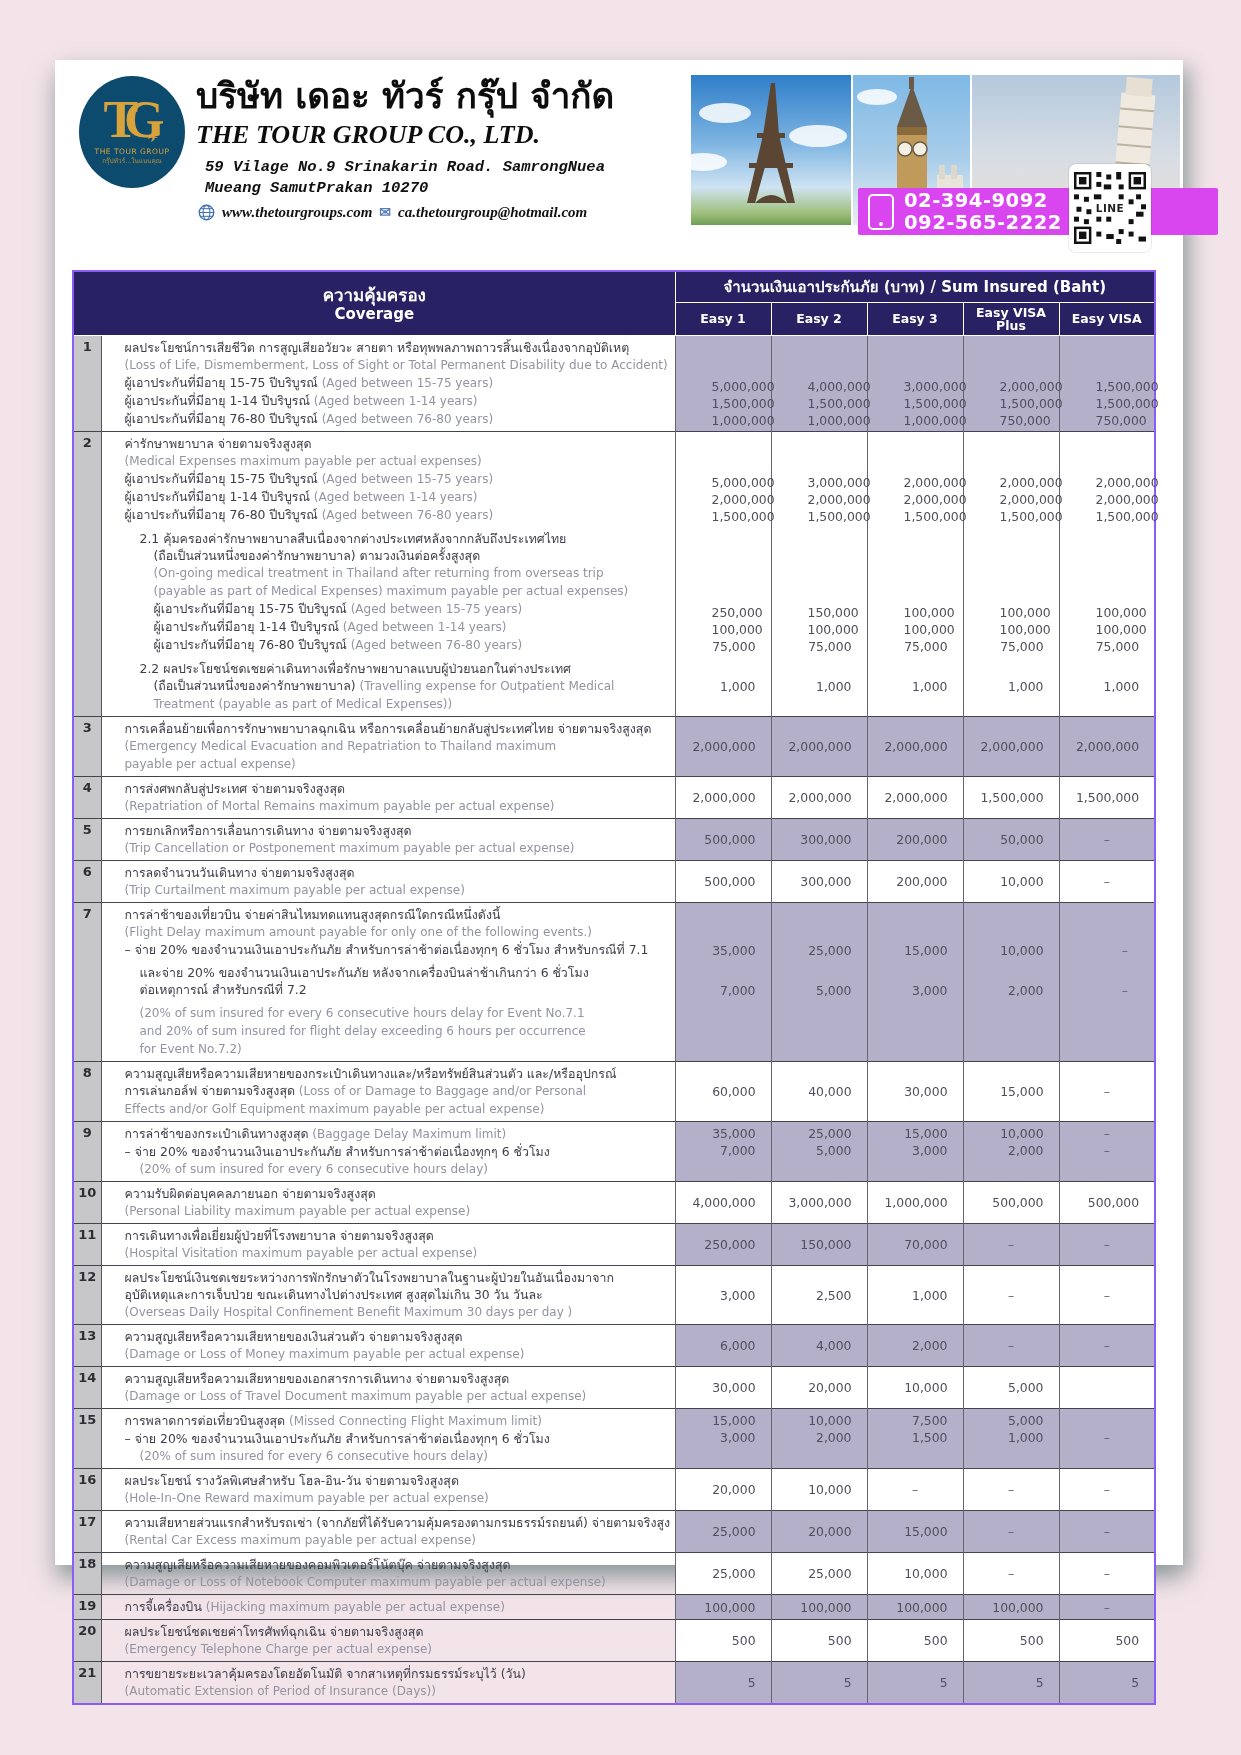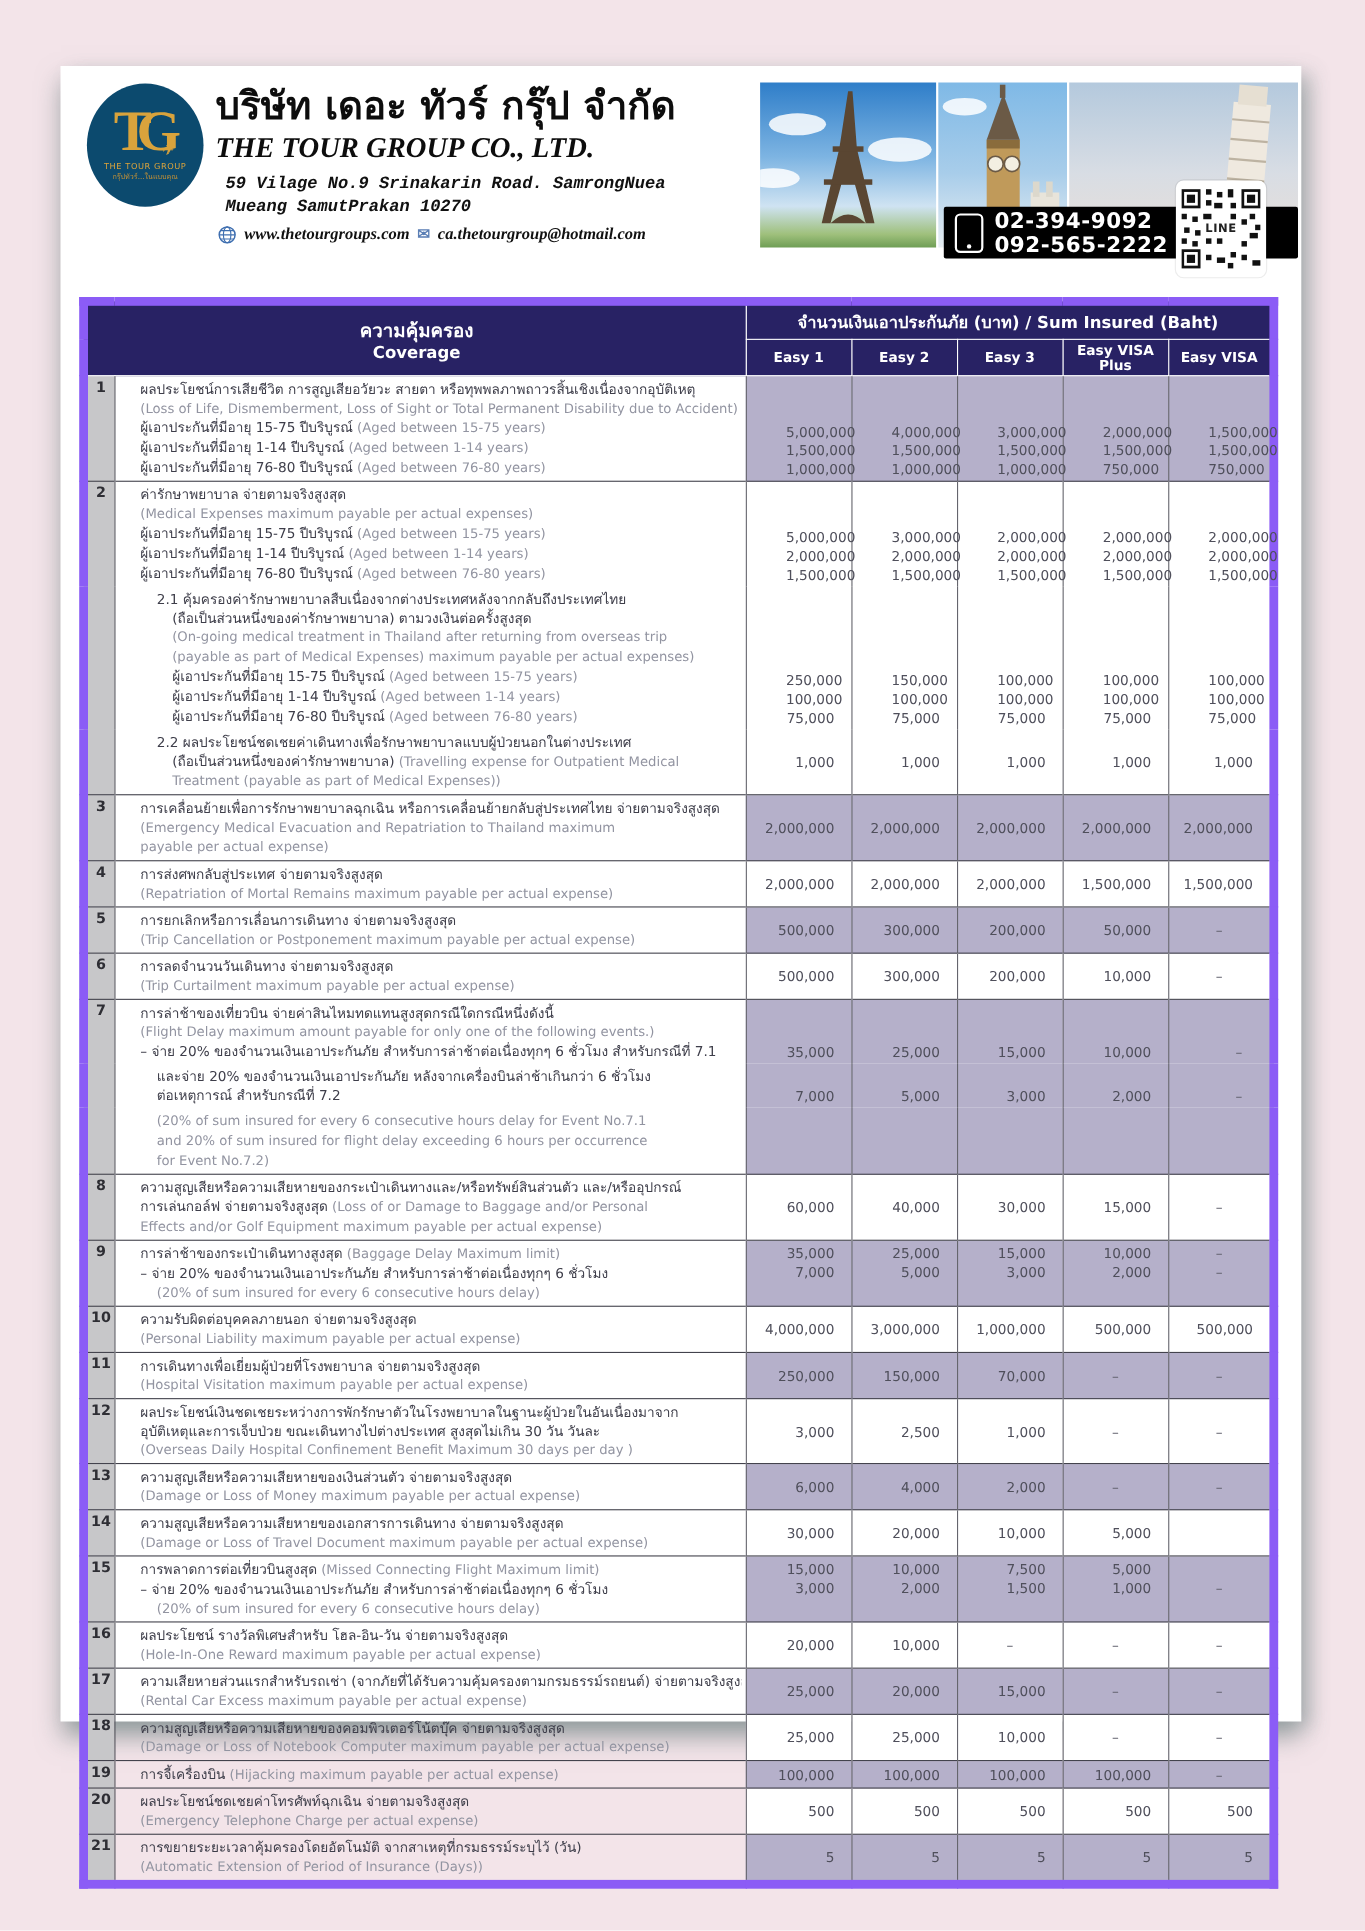--- a/index.html
+++ b/index.html
@@ -36,41 +36,41 @@
   .mailicon{font-size:14px;color:#5b7fb5;font-style:normal;}
   
   .photos{position:absolute;left:636px;top:15px;width:489px;height:150px;display:flex;gap:2px;}
   .tile{position:relative;height:150px;overflow:hidden;}
   .tile svg{position:absolute;left:0;top:0;width:100%;height:100%;}
   .tile-eiffel{width:160px;background:linear-gradient(180deg,#2f7ec9 0%,#7db4e2 45%,#cfe3f2 75%,#9fc07c 92%,#6f9e55 100%);}
   .tile-bigben{width:117px;background:linear-gradient(180deg,#7fb9e6 0%,#a8cdea 55%,#e8eef2 100%);}
   .tile-pisa{width:208px;background:linear-gradient(180deg,#b4c9dd 0%,#d8dde4 55%,#e9dfd8 100%);}
   .cloud{position:absolute;background:#fff;border-radius:50%;opacity:.85;}
   .phone-banner{
-    position:absolute;left:803px;top:128px;width:322px;height:47px;background:#000000;
+    position:absolute;left:803px;top:128px;width:360px;height:47px;background:#d946ef;
     display:flex;align-items:center;gap:10px;padding-left:10px;box-sizing:border-box;border-radius:2px;
   }
   .phone-icon{width:22px;height:32px;border:2.5px solid #fff;border-radius:5px;position:relative;flex:0 0 auto;}
   .phone-icon:after{content:"";position:absolute;left:50%;bottom:2px;width:4px;height:4px;margin-left:-2px;border-radius:50%;background:#fff;}
   .phone-lines{color:#fff;font-weight:700;font-size:19.5px;line-height:22px;letter-spacing:.5px;}
   .qr{
     position:absolute;left:1014px;top:104px;width:82px;height:88px;background:#fff;border-radius:7px;
     display:flex;align-items:center;justify-content:center;box-shadow:0 0 0 1px rgba(0,0,0,.08);
   }
   .qr svg{width:72px;height:78px;}
   .qr-line{
     position:absolute;left:50%;top:50%;transform:translate(-50%,-50%);
     background:#fff;padding:0 2px;font-size:10.5px;font-weight:700;color:#222;letter-spacing:.5px;
   }
   
   .doc-title{position:absolute;left:18px;top:180px;font-size:22px;font-weight:700;color:#252a60;white-space:nowrap;}
   .doc-title .accent{color:#d42330;margin-left:8px;}
   
   .tbl-wrap{position:absolute;left:17px;top:210px;width:1082px;}
-  table.cov{border-collapse:collapse;table-layout:fixed;width:1082px;border:8px solid #8b5cf6;}
+  table.cov{border-collapse:collapse;table-layout:fixed;width:1082px;border:2px solid #8b5cf6;}
   th{background:#282264;color:#fff;border:1.5px solid #fff;font-weight:700;vertical-align:middle;padding:0;}
   .h-cov{height:62px;}
   .h-cov .t1{font-size:17px;line-height:20px;}
   .h-cov .t2{font-size:15px;line-height:18px;}
   .h-sum{height:30px;font-size:15px;}
   .h-plan{height:28px;font-size:12.5px;line-height:13.5px;padding:2px 2px;}
   td{padding:0;vertical-align:middle;}
   tr.major>td{border-top:1px solid #43434d;}
   td.num{
     background:#c7c7c9;color:#2e2e34;font-weight:700;font-size:13px;text-align:center;

